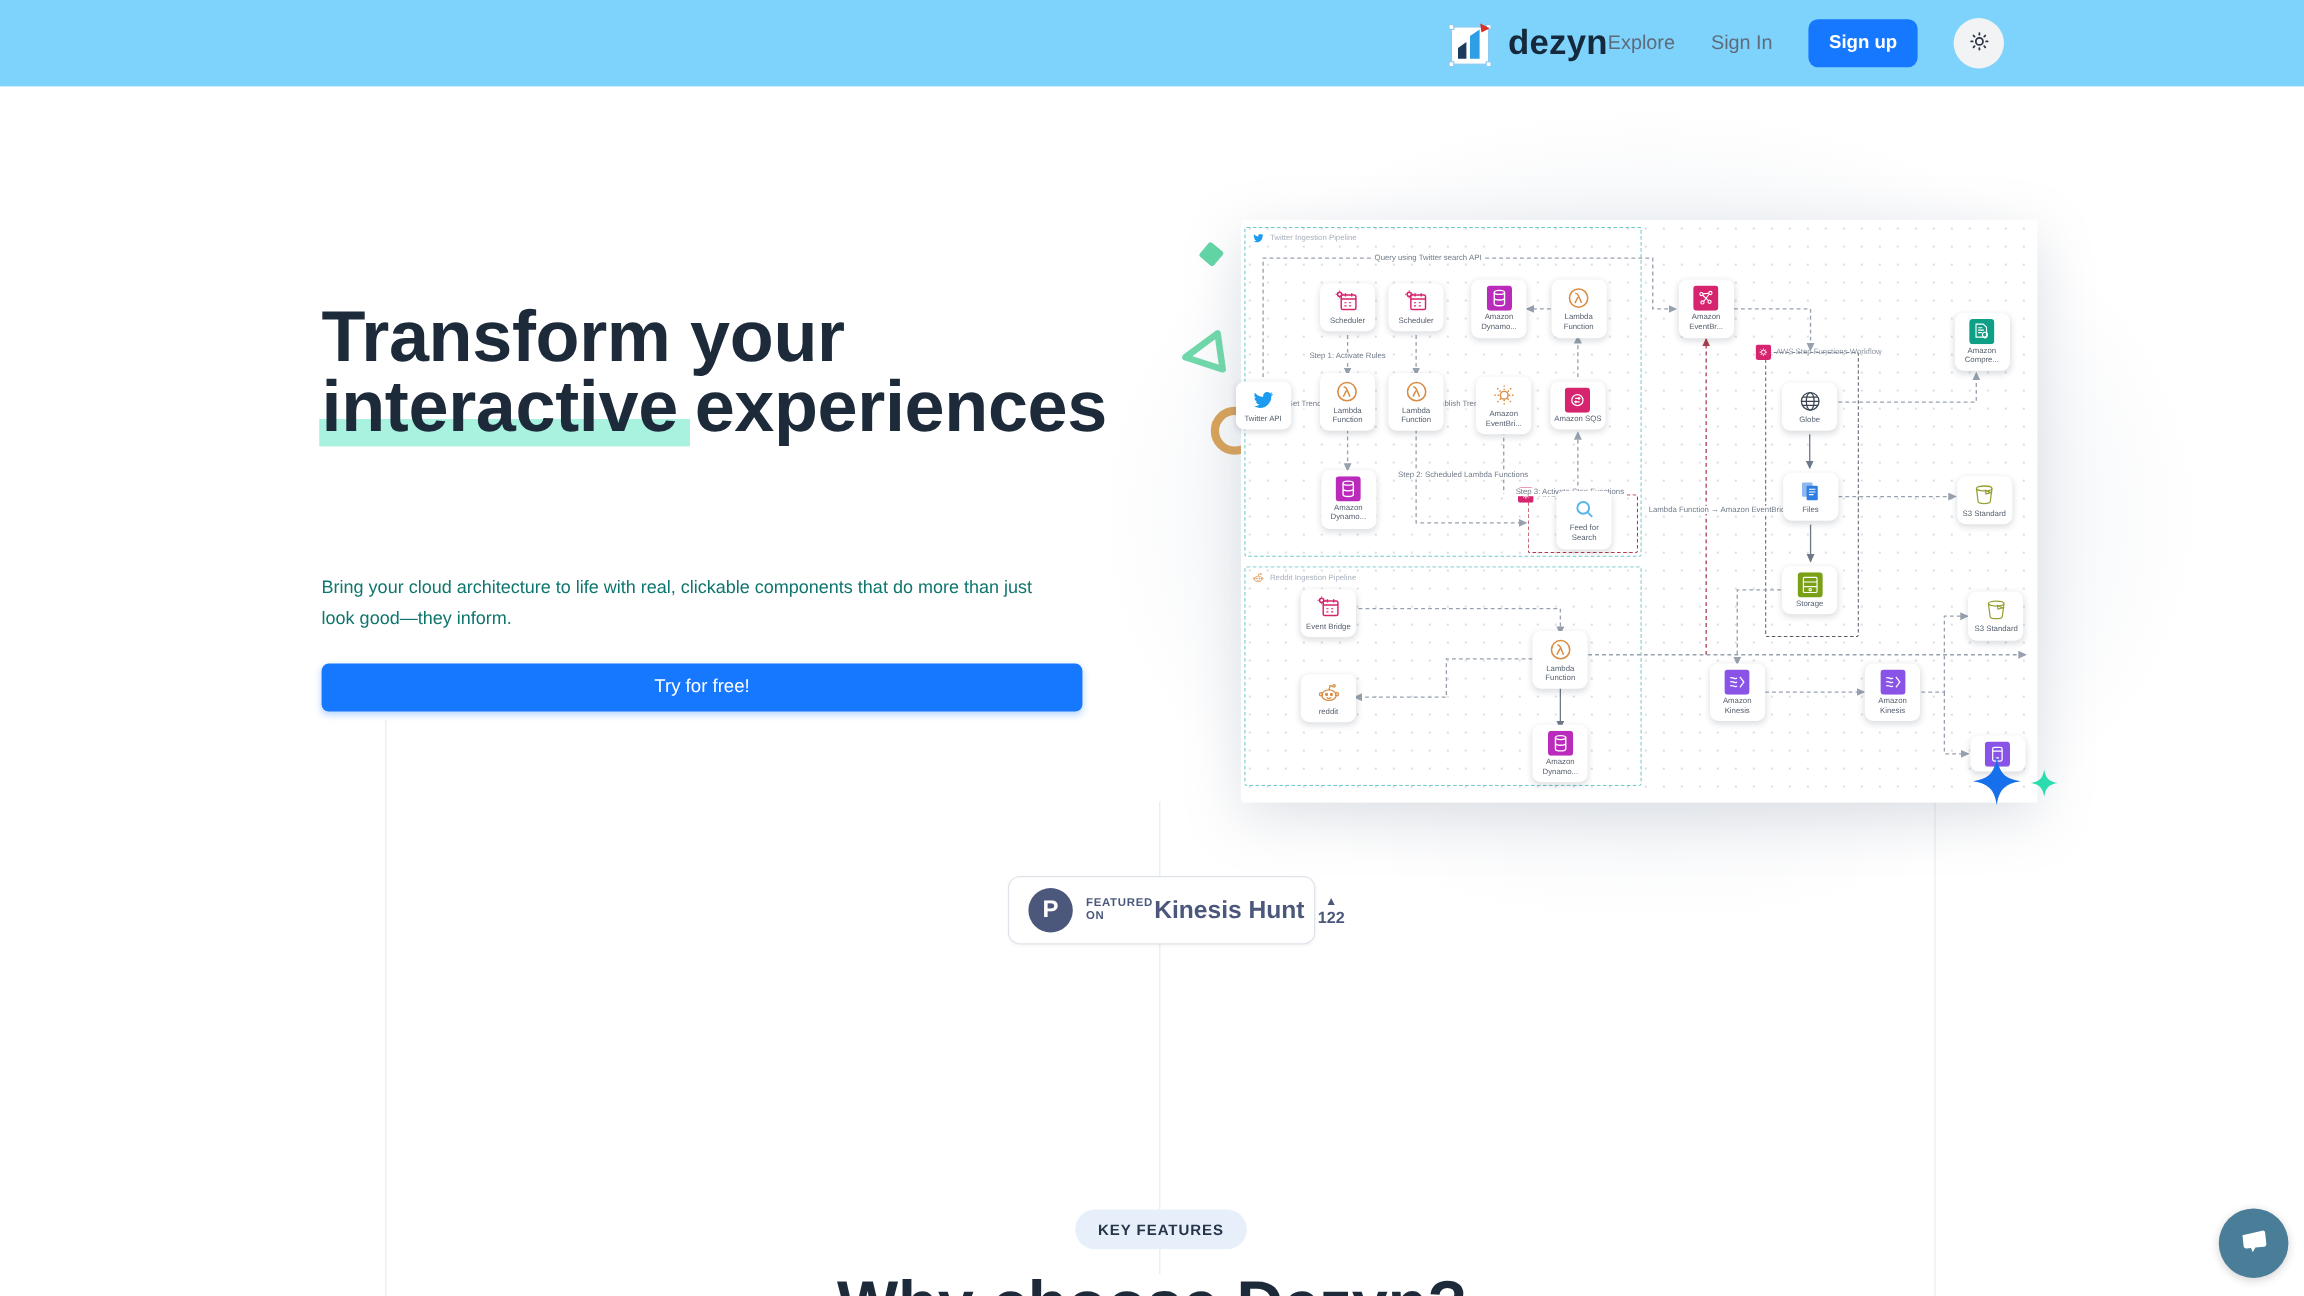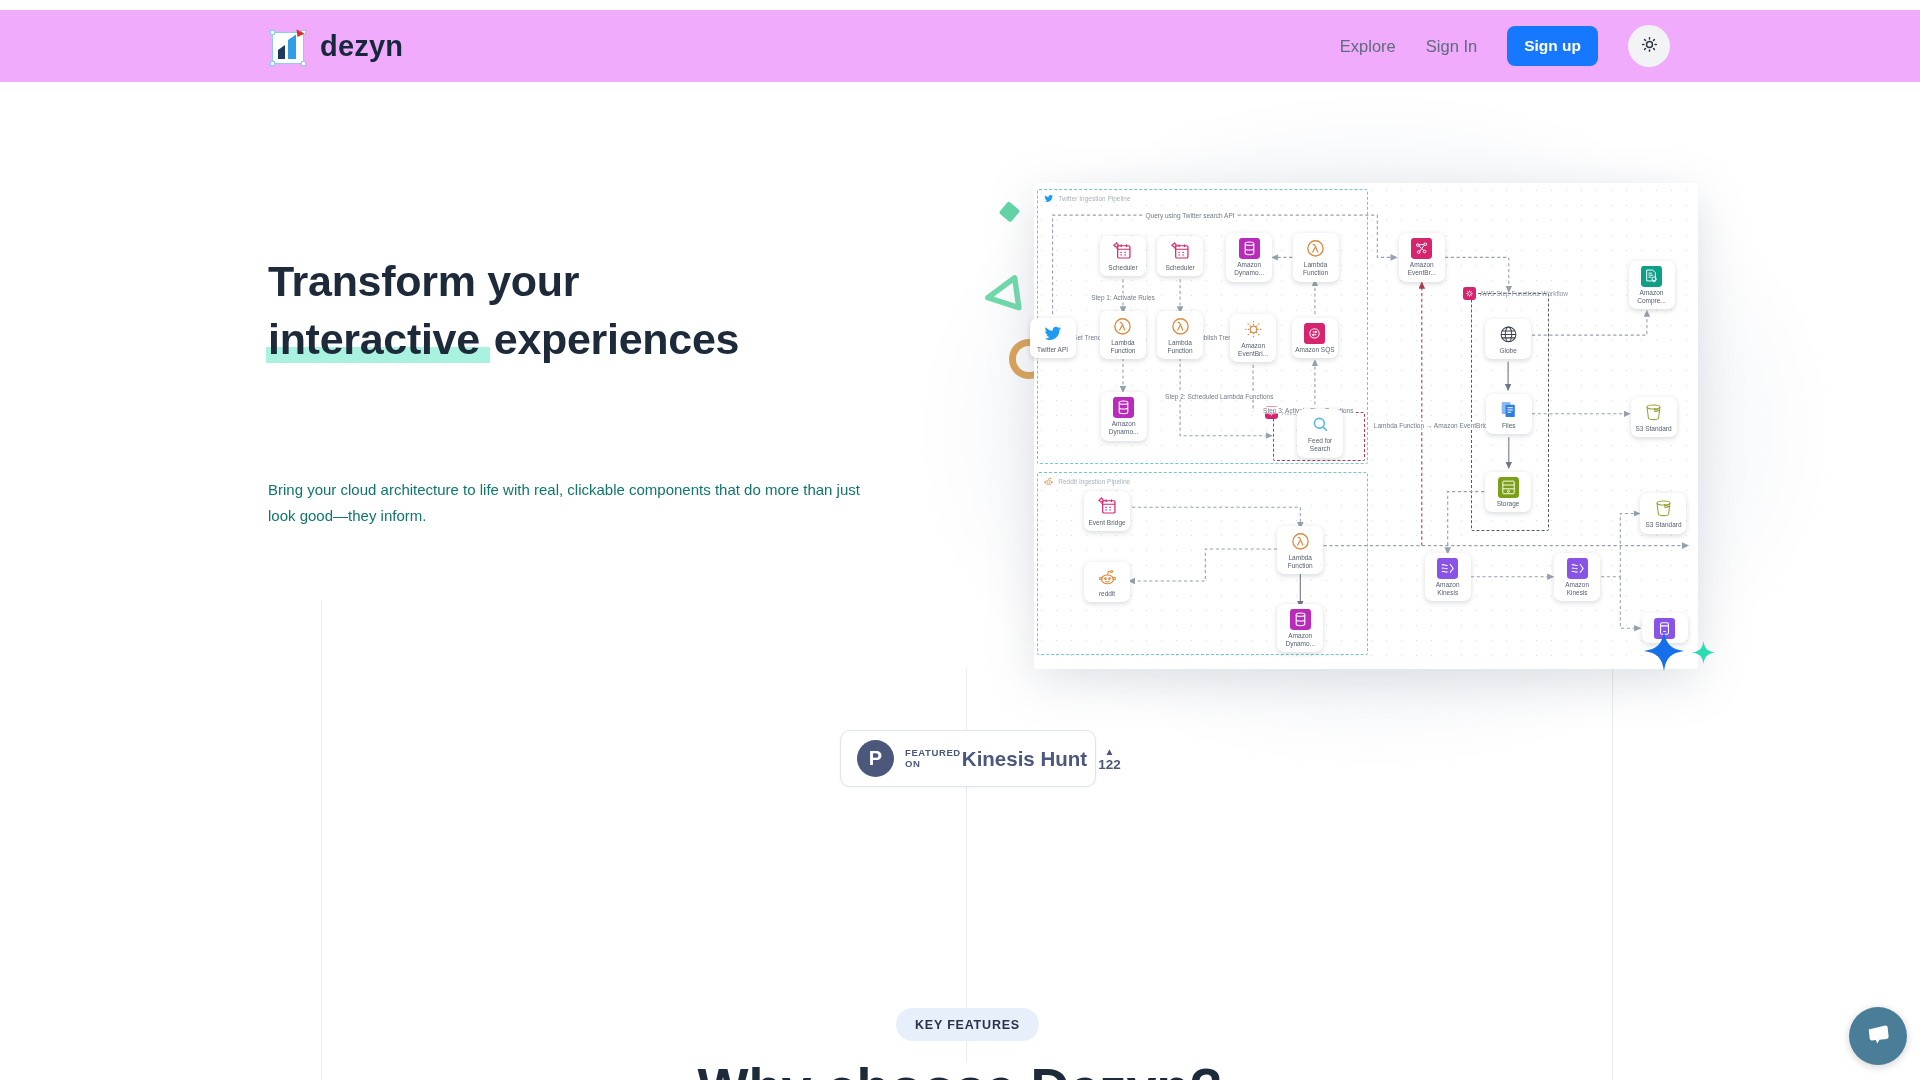--- a/index.html
+++ b/index.html
@@ -1,34 +1,34 @@
 <!DOCTYPE html>
 <html><head>
 <meta charset="utf-8">
 <style>
   html,body{margin:0;padding:0;background:#fff;}
   .canvas{position:relative;width:1920px;height:1080px;overflow:hidden;background:#fff;
           font-family:"Liberation Sans",sans-serif;}
 
   
-  header{position:absolute;top:10px;left:0;width:100%;height:72px;display:flex;align-items:center;
-         justify-content:space-between;padding:0 250px 0 268px;box-sizing:border-box;background:#f0abfc;z-index:10;}
+  header{position:absolute;top:0;left:0;width:100%;height:72px;display:flex;align-items:center;
+         justify-content:flex-end;padding:0 250px 0 268px;box-sizing:border-box;background:#7dd3fc;z-index:10;}
   .logo{display:flex;align-items:center;gap:12px;cursor:pointer;}
   .logo-mark{width:40px;height:40px;display:block;}
   .brand{font-size:29px;font-weight:700;color:#16283c;letter-spacing:.2px;}
   nav{display:flex;align-items:center;gap:30px;}
   .nav-link{font-size:16.5px;color:#5f6b7a;cursor:pointer;text-decoration:none;}
   .btn-signup{background:#1677ff;color:#fff;font-size:15.5px;border:none;border-radius:8px;
               padding:11px 17px;cursor:pointer;font-family:inherit;font-weight:bold;}
   .theme-toggle{width:42px;height:42px;border-radius:50%;background:#f2f3f5;border:none;display:flex;
                 align-items:center;justify-content:center;cursor:pointer;}
   .theme-toggle svg{width:21px;height:21px;}
 
   
-  .hero-title{position:absolute;left:268px;top:252px;margin:0;font-size:43px;line-height:58px;
+  .hero-title{position:absolute;left:268px;top:252px;margin:0;font-size:60px;line-height:58px;
               font-weight:700;color:#1d2a3a;letter-spacing:-.3px;z-index:2;}
   .tl{display:block;}
   .hl{background:linear-gradient(0deg,#a9f2e0 34%,transparent 34%);padding:0 10px 0 2px;margin-left:-2px;}
   .tl3-rest{margin-left:4px;}
   .hero-sub{position:absolute;left:268px;top:462px;width:620px;font-size:15px;line-height:26px;
             color:#0f766e;z-index:2;}
   .cta{position:absolute;left:268px;top:553px;width:634px;height:40px;background:#1677ff;color:#fff;
        font-size:15.5px;border:none;border-radius:6px;cursor:pointer;z-index:2;font-family:inherit;
        box-shadow:0 2px 6px rgba(22,119,255,.30);}
 
@@ -136,20 +136,21 @@
   <div class="vline" id="vl-b"></div>
   <div class="vline" id="vl-c"></div>
 
   <div class="glow"></div>
 
   <h1 class="hero-title">
     <span class="tl">Transform your</span>
     <span class="tl"><span class="hl">interactive</span><span class="tl3-rest">experiences</span></span>
   </h1>
   <p class="hero-sub">Bring your cloud architecture to life with real, clickable components that do more than just look good—they inform.</p>
+  <button class="cta">Try for free!</button>
 
   <span class="deco" id="deco-diamond">
     <svg viewBox="0 0 30 30">
         <rect x="6" y="6" width="17" height="17" rx="2.5" fill="#62d6a5" transform="rotate(40 15 15)"></rect>
       </svg>
   </span>
   <span class="deco" id="deco-triangle">
     <svg viewBox="0 0 100 100">
         <polygon points="88,14 88,86 18,52" fill="none" stroke="#70d9ab" stroke-width="13" stroke-linejoin="round" transform="rotate(-8 50 50)"></polygon>
       </svg>

